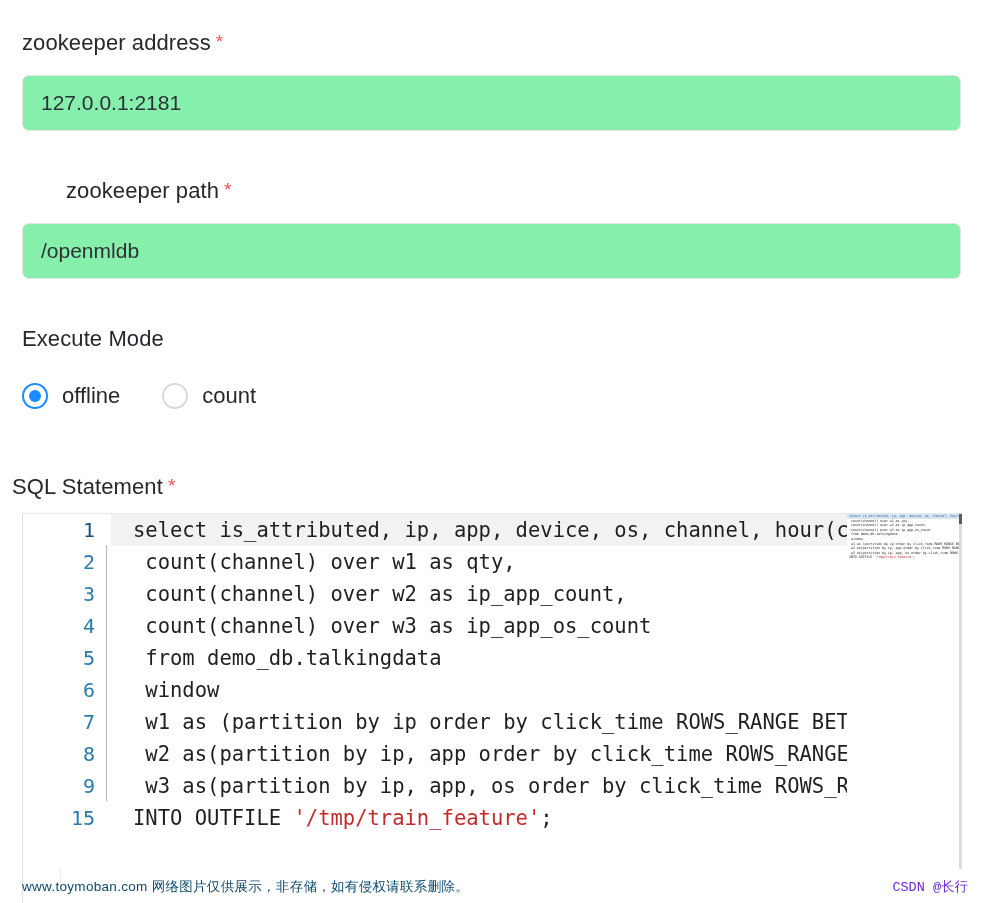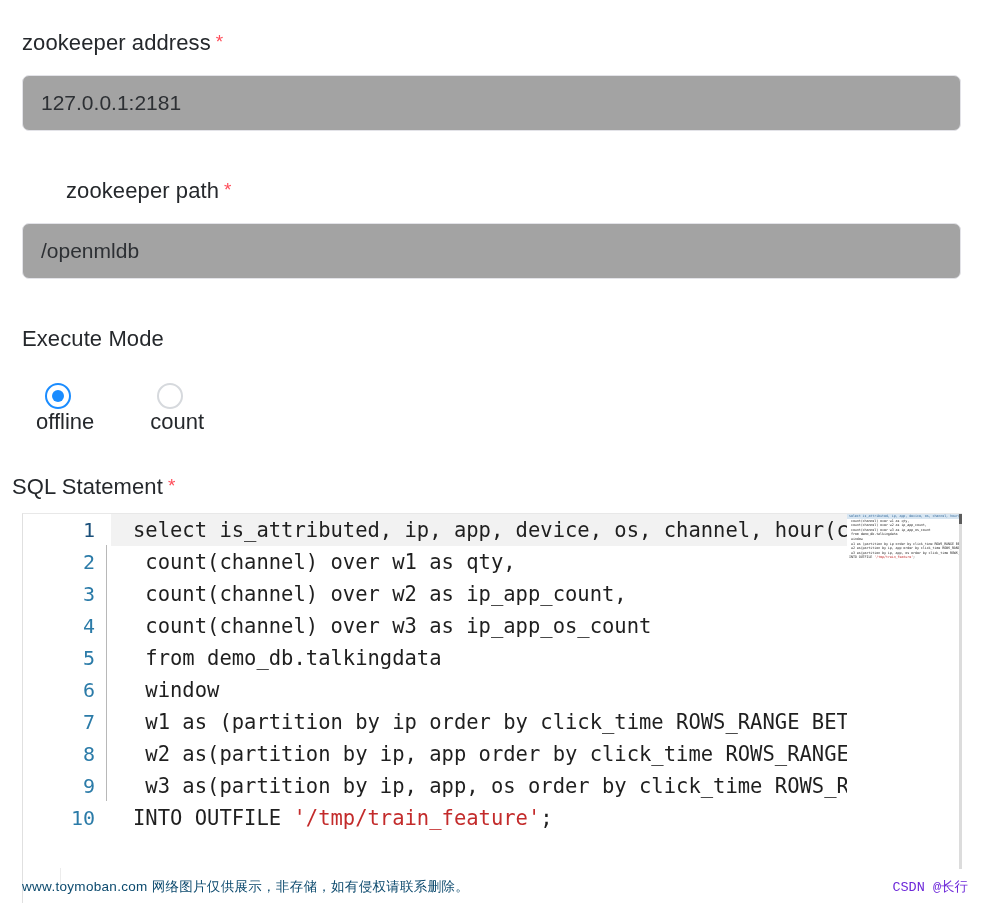--- a/index.html
+++ b/index.html
@@ -30,31 +30,31 @@
     margin-left: 5px;
     vertical-align: 2px;
   }
   .text-input {
     position: absolute;
     left: 22px;
     width: 939px;
     height: 56px;
     border: 1px solid #e3e3e8;
     border-radius: 7px;
-    background: #a3a3a3;
+    background: #86efac;
     font-family: "Liberation Sans", sans-serif;
     font-size: 21px;
     color: #2d3034;
     padding: 6px 18px;
     outline: none;
   }
 
   
   .radio-group { position: absolute; left: 22px; top: 383px; display: flex; align-items: center; }
-  .radio-item { display: flex; align-items: center; margin-right: 42px; cursor: pointer; flex-direction: column; }
+  .radio-item { display: flex; align-items: center; margin-right: 42px; cursor: pointer; }
   .radio-dot {
     width: 26px; height: 26px;
     border-radius: 50%;
     border: 2px solid #d6d9dd;
     background: #fff;
     position: relative;
     flex: 0 0 auto;
   }
   .radio-dot.checked { border-color: #1a8cff; }
   .radio-dot.checked::after {
@@ -230,21 +230,21 @@
     <div class="ed-gutter" id="gutter">
         <div class="ed-line-no active" style="top: 0px;">1</div>
         <div class="ed-line-no" style="top: 32px;">2</div>
         <div class="ed-line-no" style="top: 64px;">3</div>
         <div class="ed-line-no" style="top: 96px;">4</div>
         <div class="ed-line-no" style="top: 128px;">5</div>
         <div class="ed-line-no" style="top: 160px;">6</div>
         <div class="ed-line-no" style="top: 192px;">7</div>
         <div class="ed-line-no" style="top: 224px;">8</div>
         <div class="ed-line-no" style="top: 256px;">9</div>
-        <div class="ed-line-no" style="top: 288px;">10</div>
+        <div class="ed-line-no" style="top: 288px;">15</div>
       </div>
     <div class="ed-code" id="codearea">
         <div class="ed-row active-line">select is_attributed, ip, app, device, os, channel, hour(click_time) as hour, day(click_time) as day,</div>
         <div class="ed-row"> count(channel) over w1 as qty,</div>
         <div class="ed-row"> count(channel) over w2 as ip_app_count,</div>
         <div class="ed-row"> count(channel) over w3 as ip_app_os_count</div>
         <div class="ed-row"> from demo_db.talkingdata</div>
         <div class="ed-row"> window</div>
         <div class="ed-row"> w1 as (partition by ip order by click_time ROWS_RANGE BETWEEN 1h PRECEDING AND CURRENT ROW),</div>
         <div class="ed-row"> w2 as(partition by ip, app order by click_time ROWS_RANGE BETWEEN 1h PRECEDING AND CURRENT ROW),</div>

